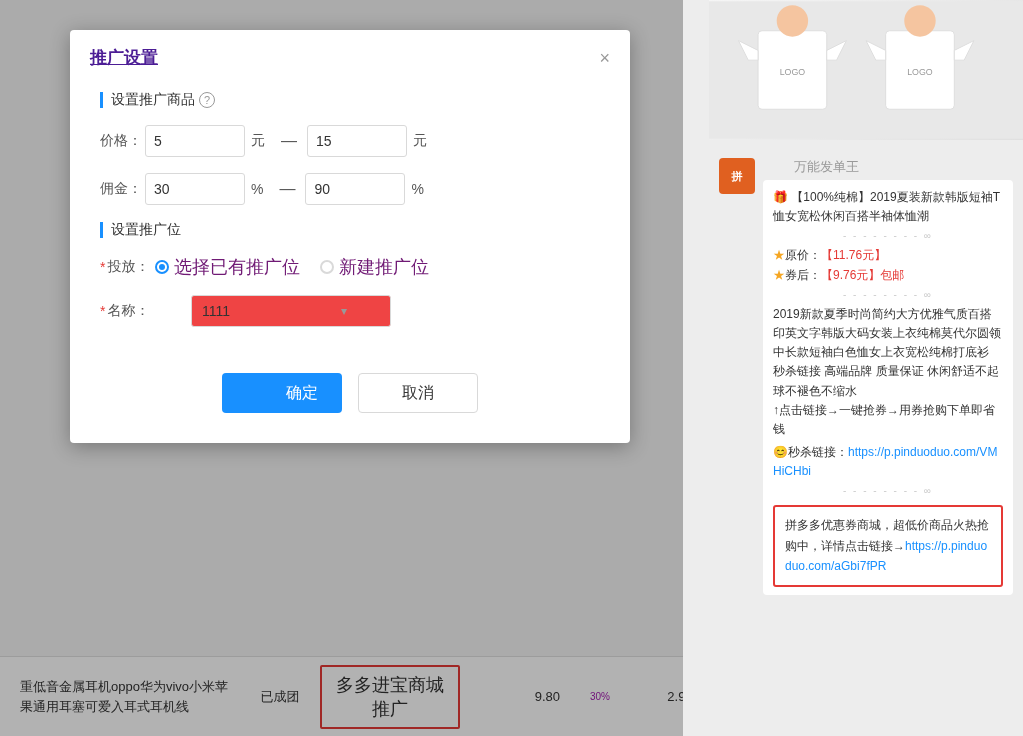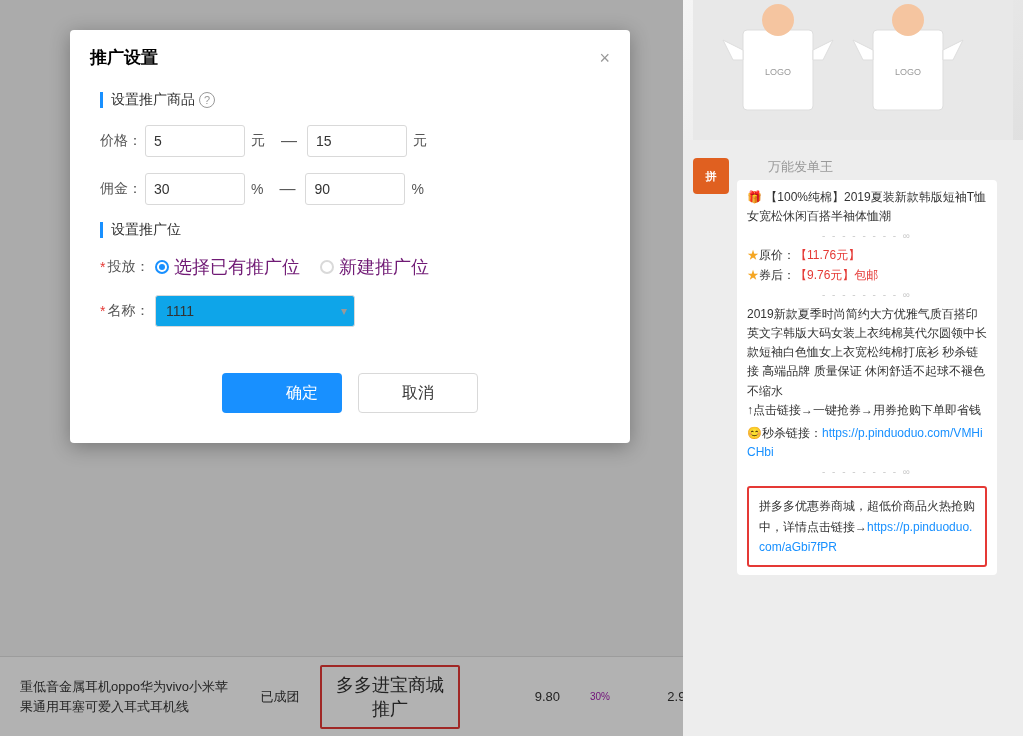--- a/index.html
+++ b/index.html
@@ -90,21 +90,22 @@
     .modal-header {
       display: flex;
       align-items: center;
       justify-content: space-between;
       padding: 16px 20px 12px 20px;
       border-bottom: none;
     }
     .modal-title {
       font-size: 17px;
       font-weight: bold;
-      color: #000000;
+      color: #4c1d95;
+      text-decoration: underline;
     }
     .modal-close {
       font-size: 18px;
       color: #999;
       cursor: pointer;
       background: none;
       border: none;
       line-height: 1;
     }
     .modal-body {
@@ -215,24 +216,25 @@
       width: 200px;
     }
     .form-select {
       width: 100%;
       height: 32px;
       border: 1px solid #d9d9d9;
       border-radius: 3px;
       padding: 0 30px 0 10px;
       font-size: 14px;
       color: #333;
-      background: #0ea5e9;
+      background: #ef4444;
       appearance: none;
       cursor: pointer;
       outline: none;
+      margin-left: 36px;
     }
     .select-arrow {
       position: absolute;
       right: 8px;
       top: 50%;
       transform: translateY(-50%);
       pointer-events: none;
       color: #999;
       font-size: 12px;
     }
@@ -283,20 +285,21 @@
     
     .right-panel {
       position: absolute;
       top: 0;
       right: 0;
       width: 340px;
       height: 736px;
       background: #ededed;
       display: flex;
       flex-direction: column;
+      padding-left: 26px;
     }
     .wechat-chat {
       flex: 1;
       padding: 10px;
       overflow: hidden;
     }
     .product-image-area {
       width: 100%;
       height: 140px;
       background: #ddd;

